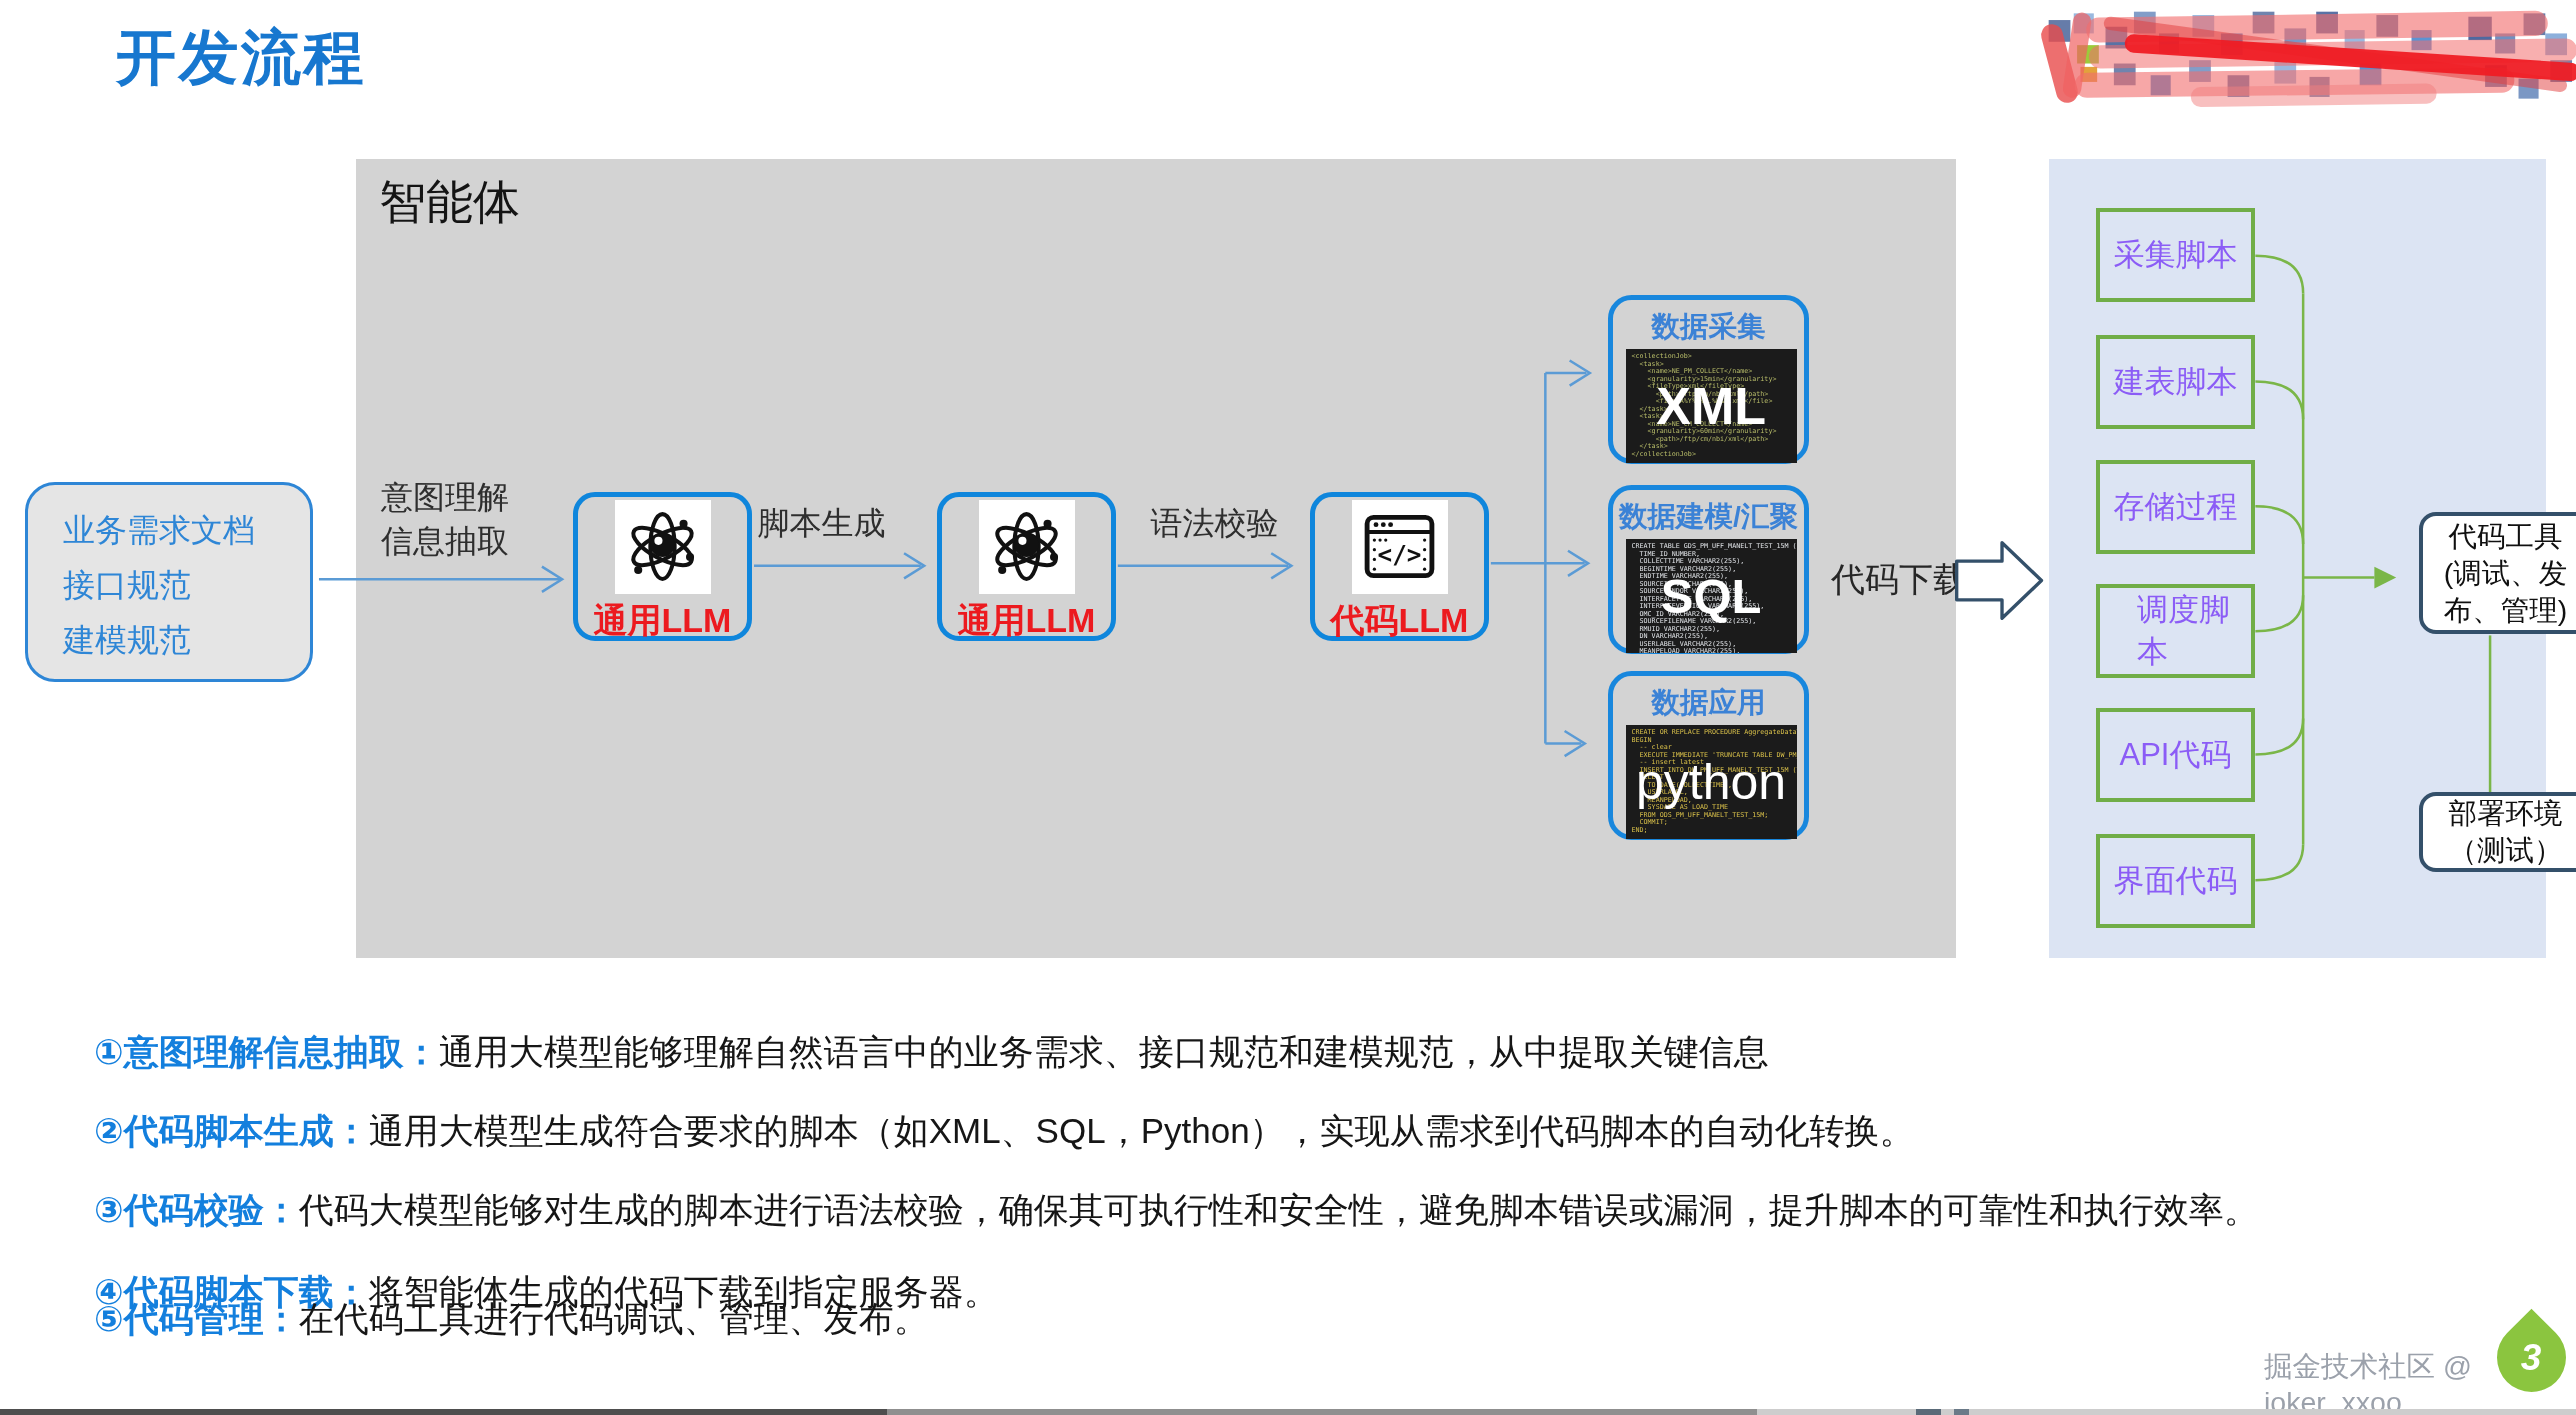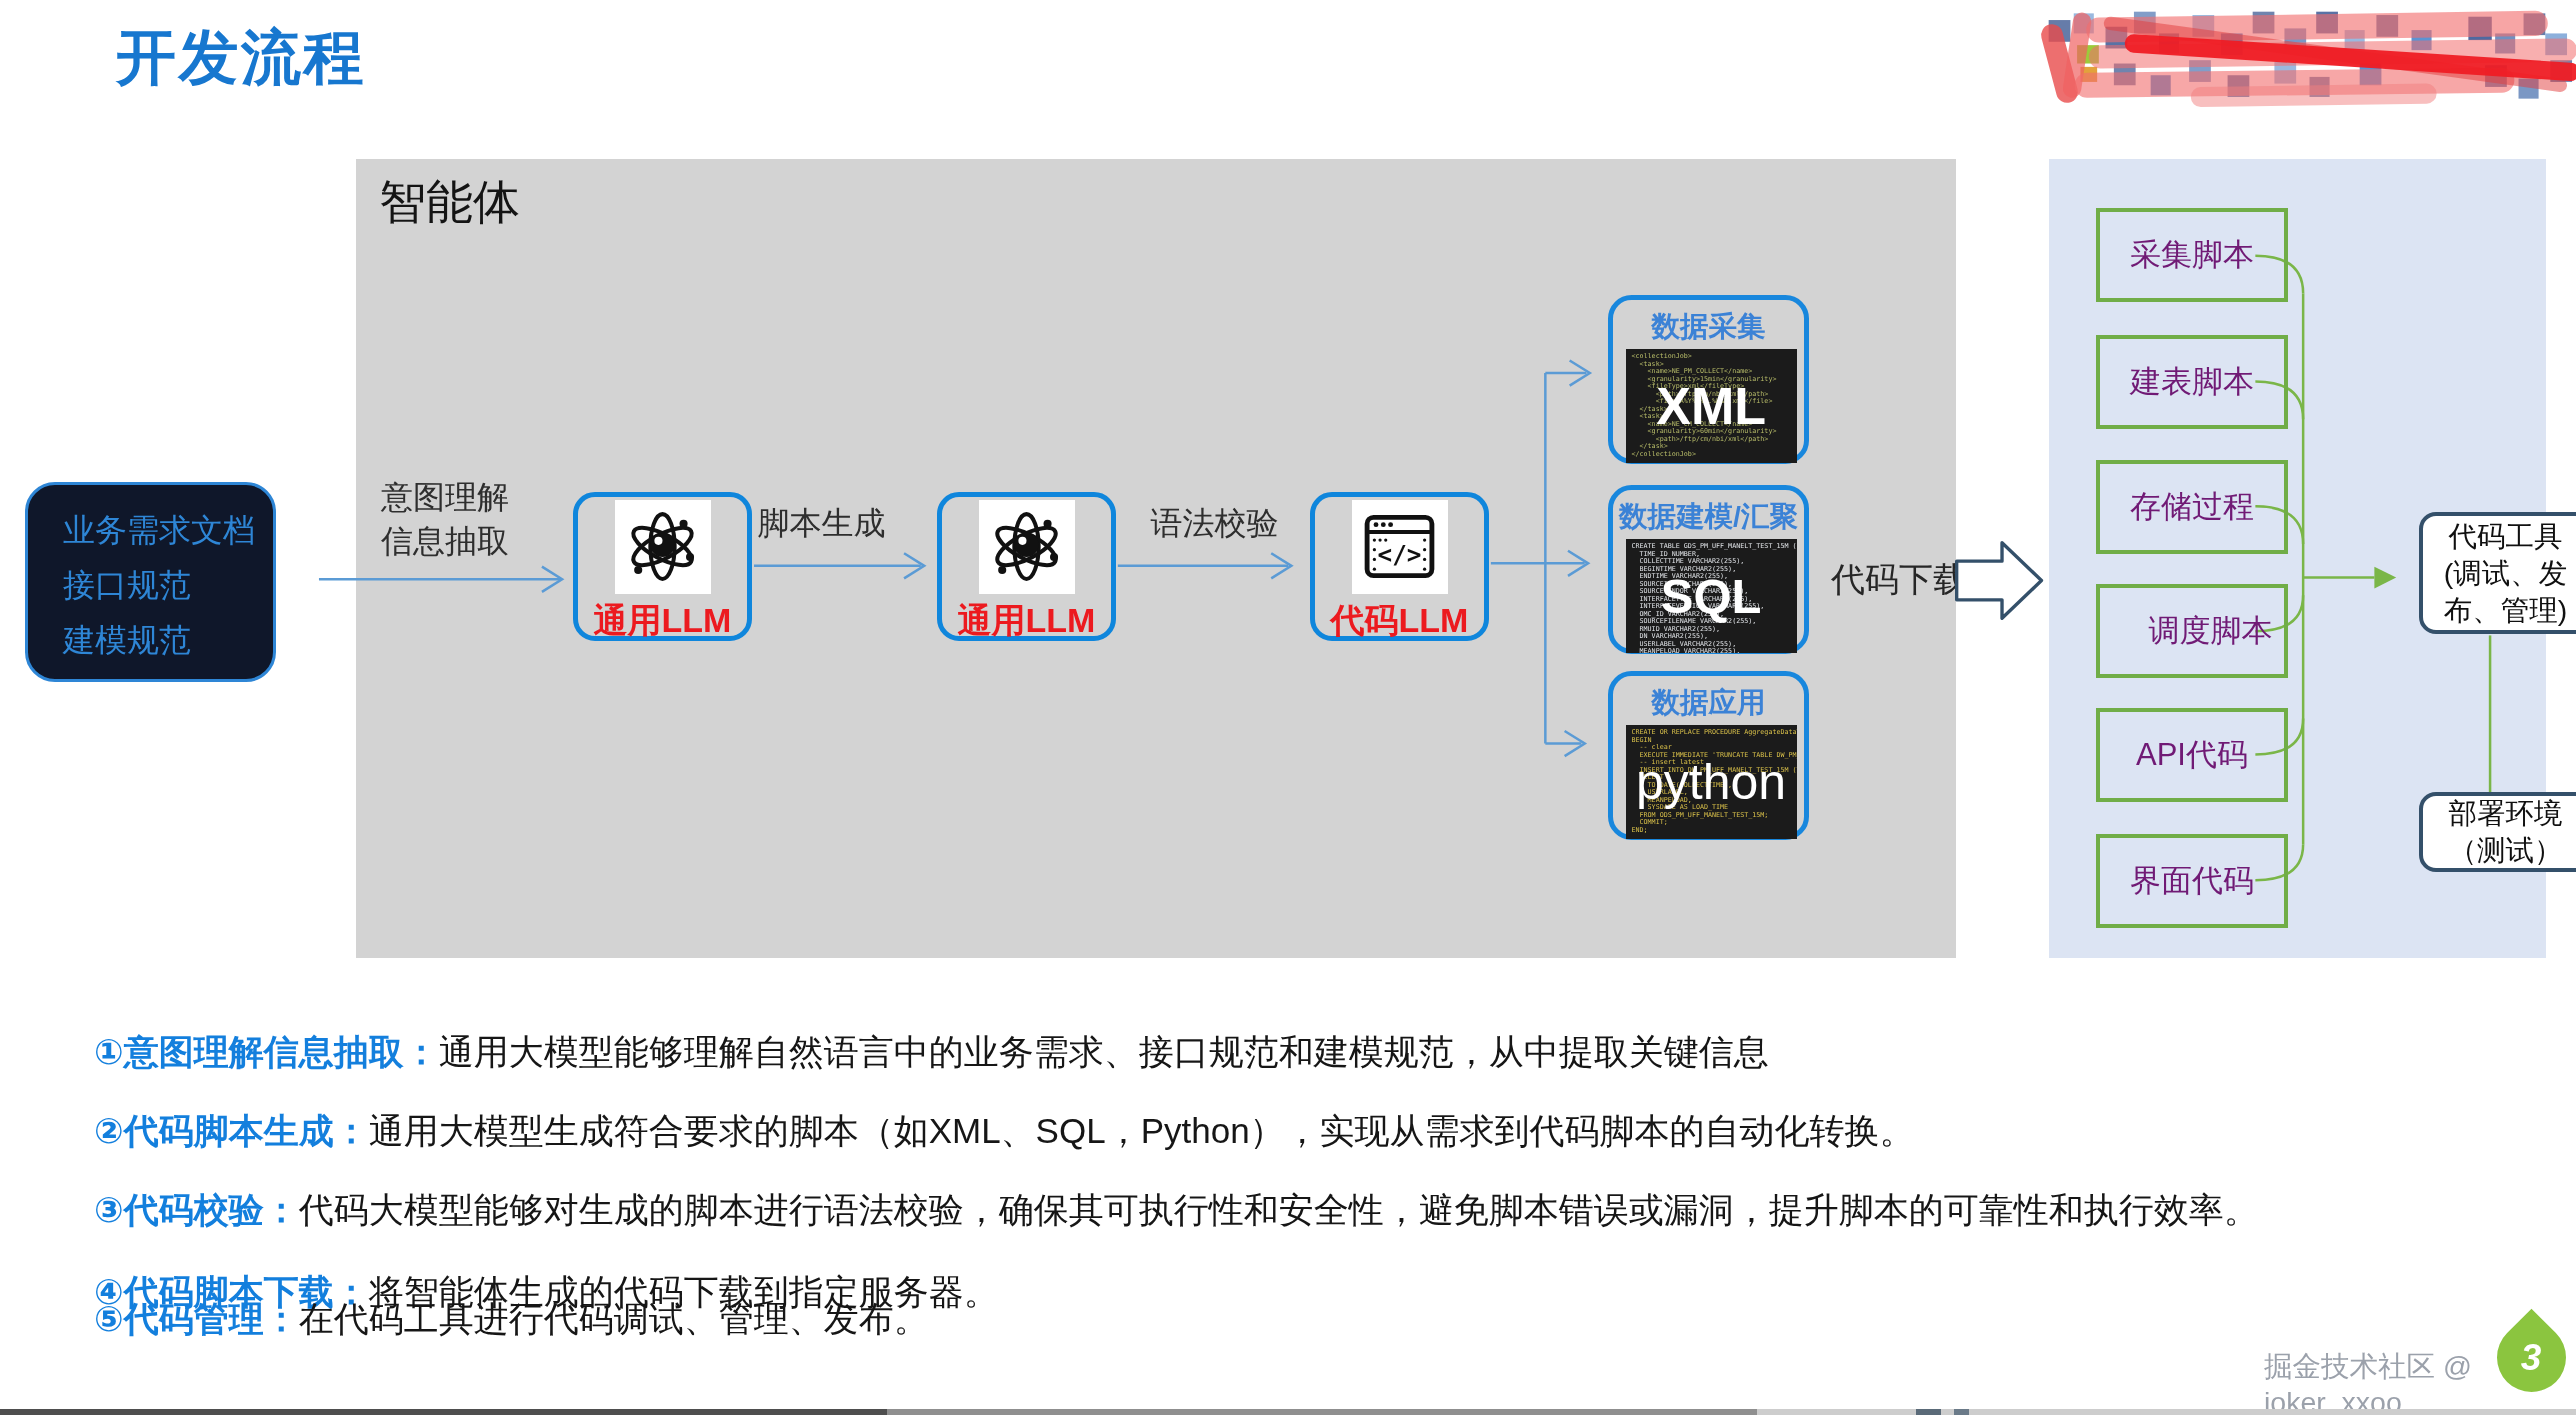--- a/index.html
+++ b/index.html
@@ -3,32 +3,32 @@
 <meta charset="utf-8">
 <style>
   html,body{margin:0;padding:0;background:#ffffff;}
   body{font-family:"Liberation Sans","DejaVu Sans",sans-serif;}
   #stage{position:relative;width:2576px;height:1415px;background:#fff;overflow:hidden;}
   .abs{position:absolute;}
   .title{left:116px;top:18.4px;font-size:60px;font-weight:800;color:#1777cf;letter-spacing:2.5px;}
   .gray-panel{left:356px;top:159px;width:1600px;height:799px;background:#d3d3d3;}
   .blue-panel{left:2049px;top:159px;width:497px;height:799px;background:#dce4f3;}
   .agent-label{left:379px;top:171px;font-size:47px;color:#141414;}
-  .input-box{left:25px;top:482px;width:251px;height:200px;border:3.4px solid #2e86d6;border-radius:30px;background:#0f172a;box-sizing:border-box;padding:18.4px 0 0 35px;}
+  .input-box{left:25px;top:482px;width:288px;height:200px;border:3.4px solid #2e86d6;border-radius:30px;background:#e5e5e5;box-sizing:border-box;padding:18.4px 0 0 35px;}
   .input-box div{font-size:32px;line-height:55px;color:#2e86d6;}
   .flow-label{color:#2e2e2e;font-size:32px;text-align:center;line-height:44px;}
   .llm-box{width:179px;height:149px;border:5.9px solid #0f86dc;border-radius:22px;box-sizing:border-box;}
   .icon-tile{position:absolute;left:50%;transform:translateX(-50%);top:2.5px;width:96px;height:94px;background:#fff;display:flex;align-items:center;justify-content:center;}
   .llm-label{position:absolute;left:0;right:0;top:101px;text-align:center;color:#ec1a1f;font-size:34px;font-weight:600;}
   .out-box{width:201px;height:169px;border:5px solid #1887dd;border-radius:23.5px;box-sizing:border-box;}
   .out-title{text-align:center;color:#3b82d6;font-size:28.5px;font-weight:600;margin-top:7.5px;white-space:nowrap;}
   .code-shot{position:absolute;left:12.6px;top:49px;width:171px;height:114px;background:#1b1b1b;overflow:hidden;}
   .code-shot pre{margin:0;padding:4.2px 5.9px;font-size:6.7px;line-height:7.5px;font-family:"DejaVu Sans Mono","Liberation Mono",monospace;white-space:pre;}
   .code-overlay{position:absolute;left:0;right:0;top:50%;transform:translateY(-50%);text-align:center;color:#fff;font-weight:600;}
-  .gbox{left:2096px;width:192px;height:94px;border:4.2px solid #70ad47;box-sizing:border-box;display:flex;align-items:center;justify-content:center;font-size:31px;color:#701a75;}
+  .gbox{left:2096px;width:159px;height:94px;border:4.2px solid #70ad47;box-sizing:border-box;display:flex;align-items:center;justify-content:center;font-size:31px;color:#8b5cf6;}
   .round-box{left:2397px;width:173px;border:4.2px solid #34506a;border-radius:17px;background:#fff;box-sizing:border-box;display:flex;flex-direction:column;align-items:center;justify-content:center;font-size:28.5px;color:#101010;line-height:37px;margin-left:22px;}
   .dl-label{left:1831px;top:557px;font-size:34px;color:#262626;}
   .note{left:94px;font-size:35px;color:#161616;white-space:nowrap;}
   .note b{color:#137fdd;font-weight:800;}
   .watermark{left:2264px;top:1348px;font-size:28.5px;color:#9ba1ab;}
   .droplet{left:2497px;top:1323px;width:69px;height:69px;background:#8bc53f;border-radius:0 50% 50% 50%;transform:rotate(45deg);display:flex;align-items:center;justify-content:center;}
   .droplet span{transform:rotate(-45deg);color:#fff;font-size:37px;font-weight:800;font-style:italic;}
   .bbar{top:1409px;height:6.7px;}
   svg{display:block;}
 </style>

